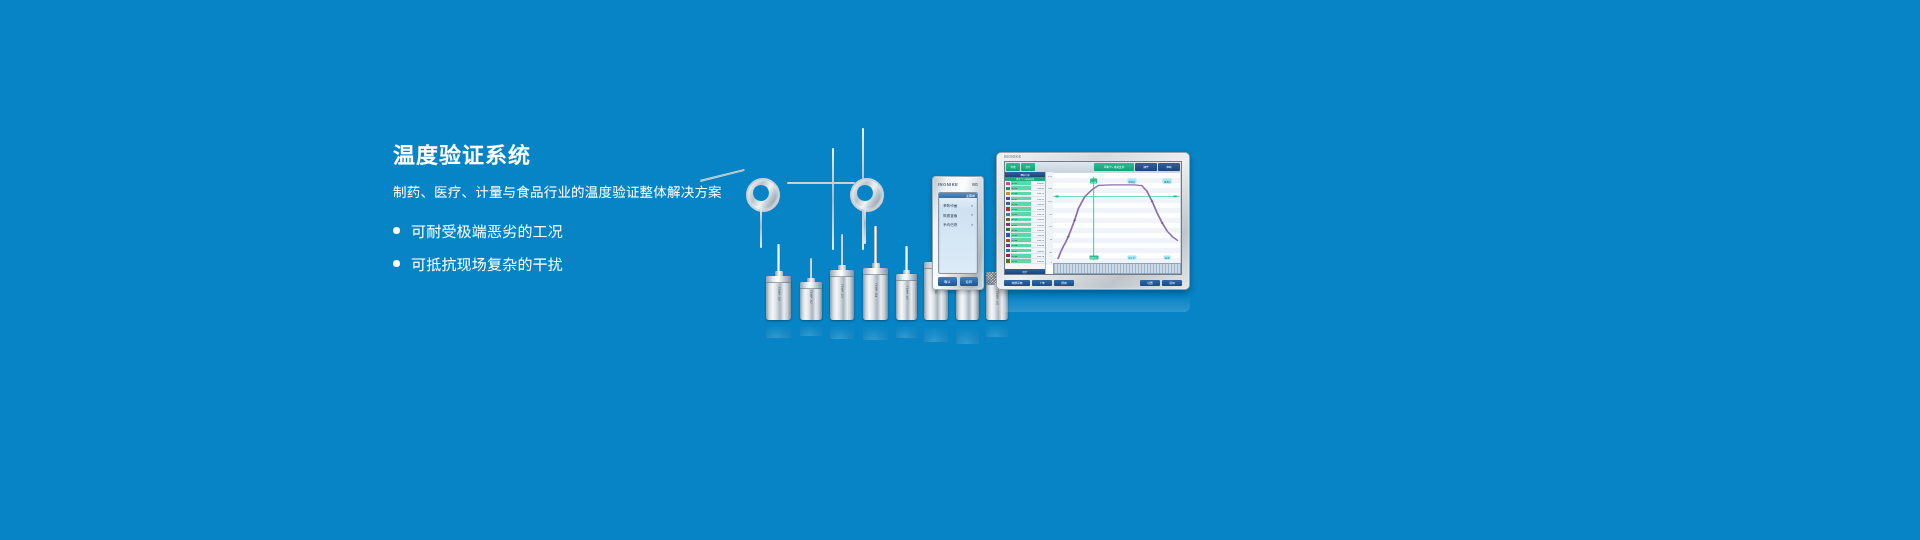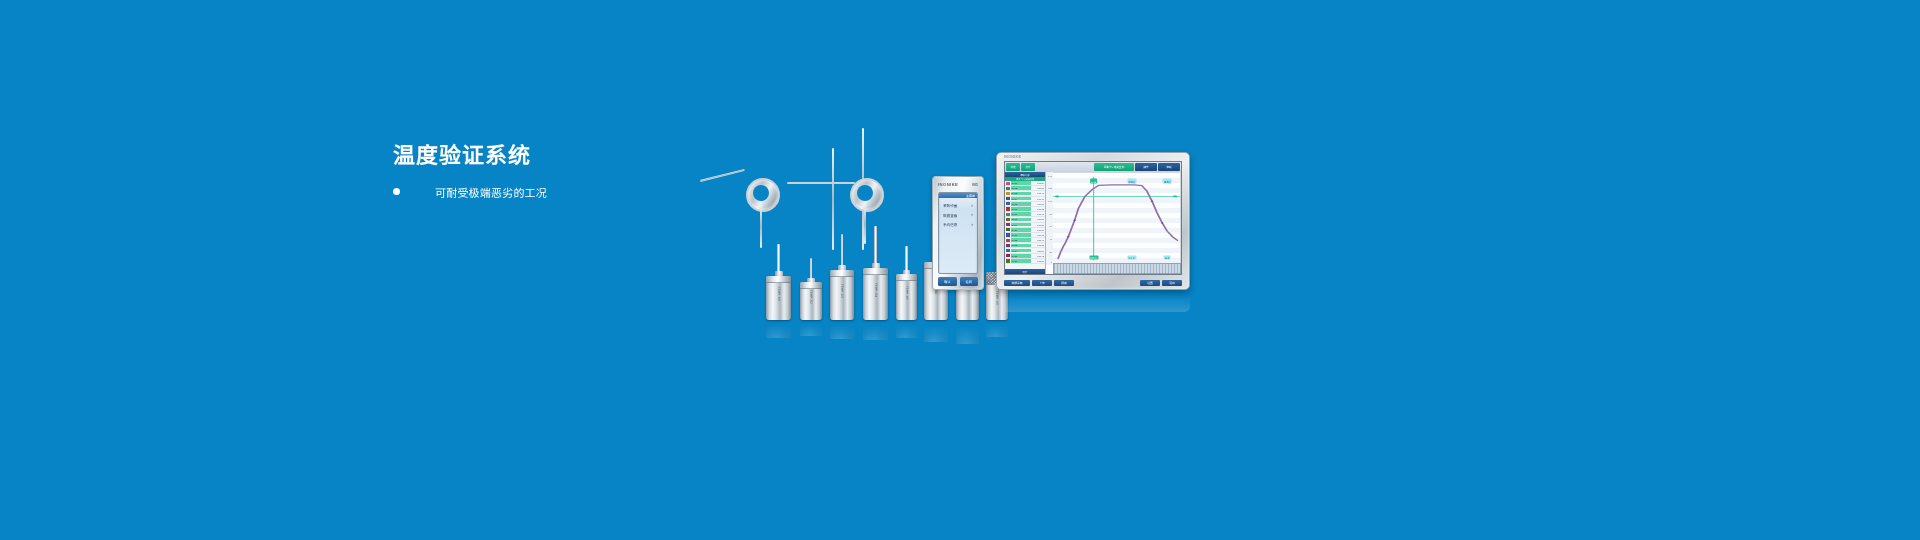--- a/index.html
+++ b/index.html
@@ -17,21 +17,21 @@
     font-size:22px;font-weight:bold;color:#ffffff;letter-spacing:1px;
     line-height:1.25;margin:0 0 14px 0;white-space:nowrap;
   }
   .subhead{
     font-size:13.5px;color:#ffffff;line-height:1.4;margin:0 0 18px 0;
     white-space:nowrap;letter-spacing:.2px;
   }
   .bullets{list-style:none;margin:0;padding:0;}
   .bullet{
     display:flex;align-items:center;margin-bottom:12px;
-    font-size:11px;color:#ffffff;letter-spacing:.2px;white-space:nowrap;gap:24px;
+    font-size:15px;color:#ffffff;letter-spacing:.2px;white-space:nowrap;
   }
   .dot{
     width:7px;height:7px;border-radius:50%;background:#ffffff;
     margin-right:11px;flex:0 0 auto;
   }
 
   
   .scene{position:absolute;left:700px;top:120px;width:520px;height:200px;}
 
   
@@ -242,24 +242,29 @@
   }
   .refl-mon{background:linear-gradient(180deg,#e6eaee,#cdd4da);}
 </style>
 </head>
 <body>
 
 <div class="banner">
 
   <div class="copy">
     <h1 class="headline">温度验证系统</h1>
+    <p class="subhead">制药、医疗、计量与食品行业的温度验证整体解决方案</p>
     <ul class="bullets">
       <li class="bullet">
         <span class="dot"></span>
         <span>可耐受极端恶劣的工况</span>
+      </li>
+      <li class="bullet">
+        <span class="dot"></span>
+        <span>可抵抗现场复杂的干扰</span>
       </li>
     </ul>
   </div>
 
   <div class="scene">
 
     <div class="wire" style="left:162px;top:8px;width:2px;height:122px;"></div>
     <div class="wire" style="left:132px;top:28px;width:2px;height:102px;"></div>
 
     <div class="coil-wrap" style="left:20px;top:58px;width:70px;height:40px;">

